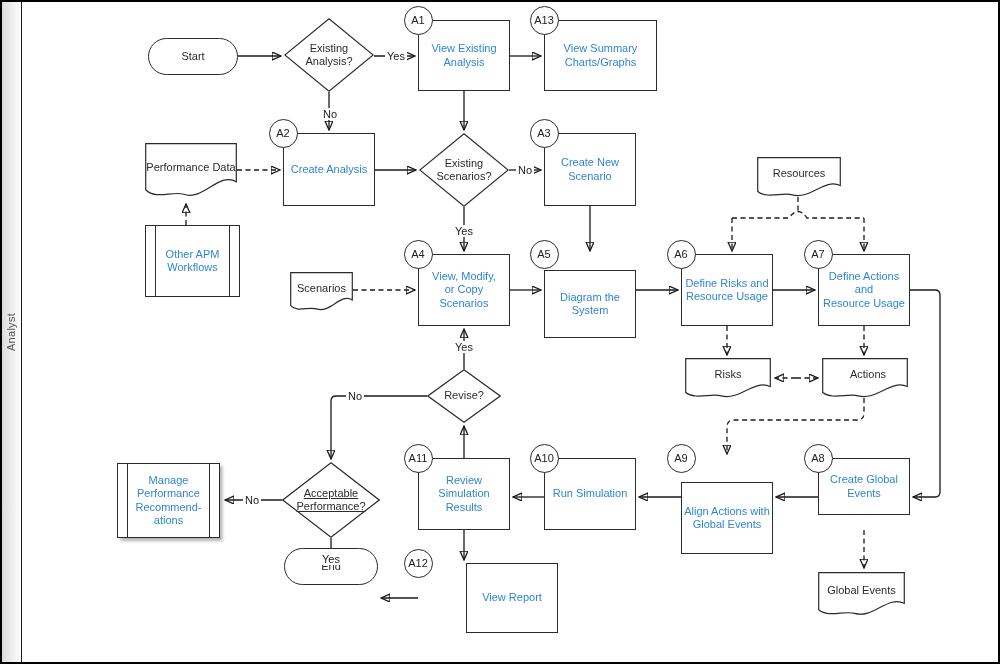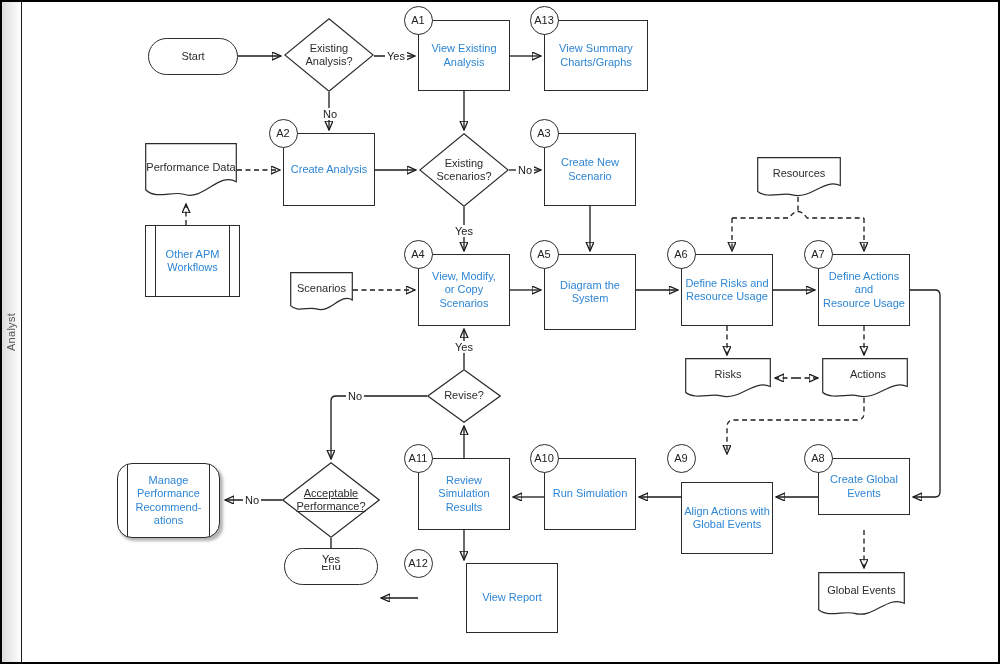--- a/index.html
+++ b/index.html
@@ -20,21 +20,21 @@
   .proc{border:1.2px solid #2b2b2b;}
   .blue .label{color:#2E86D5;}
   .oval{border:1.2px solid #2b2b2b;border-radius:19px;}
   .diamond,.doc{background:transparent;border:none;}
   .diamond svg,.doc svg{position:absolute;left:0;top:0;z-index:1;}
   .diamond svg polygon{fill:#fff;stroke:#2b2b2b;stroke-width:1.2;}
   .doc svg path{fill:#fff;stroke:#2b2b2b;stroke-width:1.2;}
   .doc .label{transform:translateY(-4px);}
   .pre .bar{position:absolute;top:0;bottom:0;width:0;border-left:1.2px solid #2b2b2b;z-index:2;}
   .pre .bar.l{left:9px;} .pre .bar.r{right:9px;}
-  .shadow{box-shadow:2.5px 3px 3px #b4b4b4;border-radius:15px;}
+  .shadow{box-shadow:2.5px 3px 3px #b4b4b4;}
   .badge{position:absolute;width:29px;height:29px;border:1.2px solid #2b2b2b;border-radius:50%;
          background:#fff;display:flex;align-items:center;justify-content:center;
          font-size:11px;color:#222;z-index:5;box-sizing:border-box;}
   .edge-label{position:absolute;transform:translate(-50%,-50%);background:#fff;padding:0 2px;
               font-size:11px;color:#222;z-index:4;white-space:nowrap;}
 </style>
 </head>
 <body>
 
 <div class="stage">
@@ -121,37 +121,37 @@
         <polygon points="49,0.8 97.2,38 49,75.2 0.8,38"></polygon>
       </svg>
     <span class="label">Acceptable
 Performance?</span>
   </div>
 
   <div class="node proc blue" style="left:418px;top:20px;width:92px;height:71px;">
     <span class="label">View Existing
 Analysis</span>
   </div>
-  <div class="node proc blue" style="left:544px;top:20px;width:104px;height:71px;justify-content:center;">
+  <div class="node proc blue" style="left:544px;top:20px;width:113px;height:71px;justify-content:center;">
     <span class="label">View Summary
 Charts/Graphs</span>
   </div>
   <div class="node proc blue" style="left:283px;top:133px;width:92px;height:73px;">
     <span class="label">Create Analysis</span>
   </div>
   <div class="node proc blue" style="left:544px;top:133px;width:92px;height:73px;">
     <span class="label">Create New
 Scenario</span>
   </div>
   <div class="node proc blue" style="left:418px;top:254px;width:92px;height:72px;">
     <span class="label">View, Modify,
 or Copy
 Scenarios</span>
   </div>
-  <div class="node proc blue" style="left:544px;top:254px;width:92px;height:76px;">
+  <div class="node proc blue" style="left:544px;top:270px;width:92px;height:68px;">
     <span class="label">Diagram the
 System</span>
   </div>
   <div class="node proc blue" style="left:681px;top:254px;width:92px;height:72px;">
     <span class="label">Define Risks and
 Resource Usage</span>
   </div>
   <div class="node proc blue" style="left:818px;top:254px;width:92px;height:72px;">
     <span class="label">Define Actions
 and

